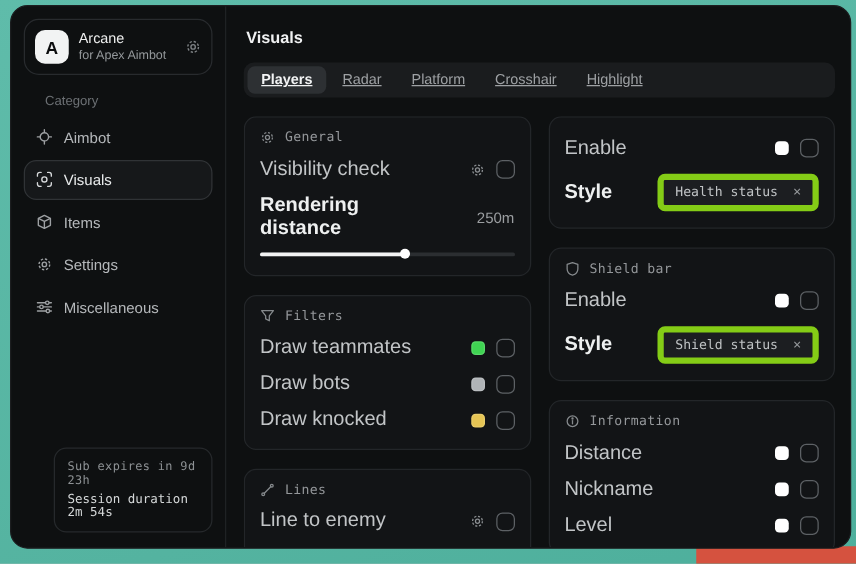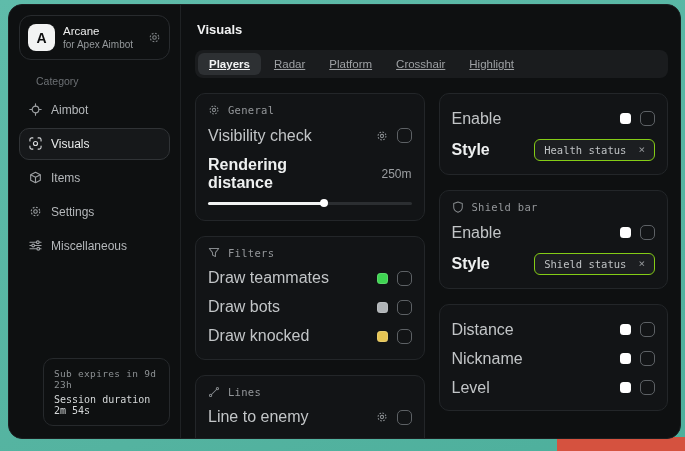--- a/index.html
+++ b/index.html
@@ -58,21 +58,21 @@
   .row-value { font-size:12px; color:#9b9ea1;margin-left:36px; }
   .row-controls { display:flex; align-items:center; gap:9px; }
   .checkbox { width:15px; height:15px; border:1.5px solid #5d6165; border-radius:5px; background:transparent; cursor:default; flex-shrink:0; }
   .swatch { width:11px; height:11px; border-radius:3.5px; box-shadow:inset 0 0 0 1px rgba(255,255,255,0.14); cursor:default; flex-shrink:0; }
   .row-gear { color:#8b8f92; display:flex; cursor:default; }
 
   .slider { height:3px; background:#2b2e31; border-radius:2px; position:relative; margin:9px 0 7px; cursor:default; }
   .slider-fill { position:absolute; left:0; top:0; height:100%; background:#f2f3f3; border-radius:2px; }
   .slider-knob { position:absolute; top:50%; transform:translate(-50%,-50%); width:8px; height:8px; border-radius:50%; background:#ffffff; }
 
-  .select { display:flex; align-items:center; gap:12px; background:#1c1e21; border:1px solid #84cc16; border-radius:6px; padding:4px 9px; font-family:"DejaVu Sans Mono", monospace; font-size:10.5px; color:#bfc2c4; cursor:default; }
+  .select { display:flex; align-items:center; gap:12px; background:#1c1e21; border:5px solid #84cc16; border-radius:6px; padding:4px 9px; font-family:"DejaVu Sans Mono", monospace; font-size:10.5px; color:#bfc2c4; cursor:default; }
   .select-x { color:#94979a; font-size:11px; line-height:1; cursor:default; }
 
   svg { display:block; }
 </style>
 </head>
 <body>
 
 <div class="bg-red"></div>
 
 <div class="window">
@@ -307,20 +307,30 @@
           <div class="row">
             <span class="row-label strong">Style</span>
             <span class="select">
               <span>Shield status</span>
               <span class="select-x">×</span>
             </span>
           </div>
         </div>
 
         <div class="card">
+          <div class="card-header">
+            <span class="icn">
+              <svg width="12" height="12" viewBox="0 0 14 14" stroke="currentColor" fill="none" stroke-width="1.2" stroke-linecap="round">
+                <circle cx="7" cy="7" r="5"></circle>
+                  <path d="M7 6.4v3"></path>
+                  <circle cx="7" cy="4.4" r="0.5" fill="currentColor"></circle>
+              </svg>
+            </span>
+            <span>Information</span>
+          </div>
           <div class="row">
             <span class="row-label">Distance</span>
             <span class="row-controls">
               <span class="swatch" style="background: rgb(255, 255, 255);"></span>
               <span class="checkbox"></span>
             </span>
           </div>
           <div class="row">
             <span class="row-label">Nickname</span>
             <span class="row-controls">

